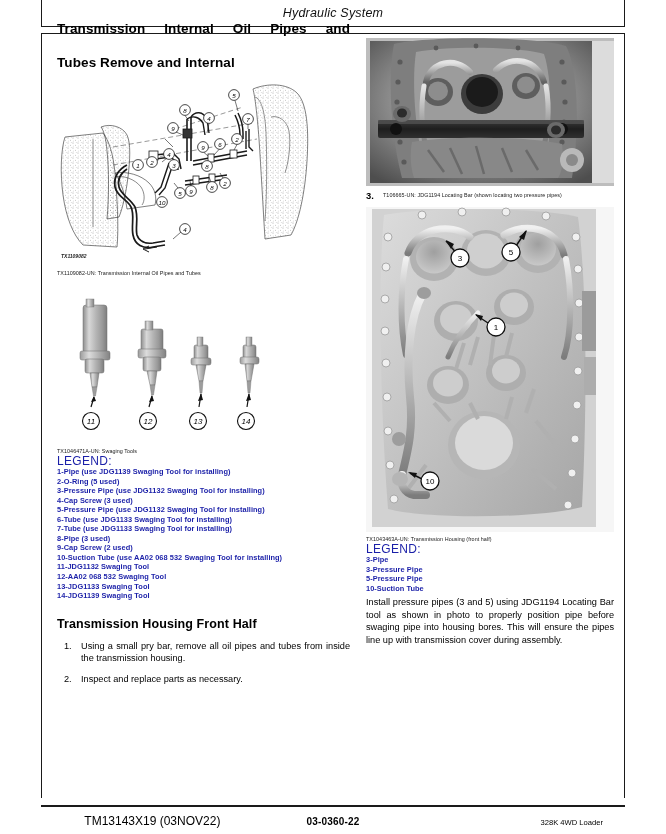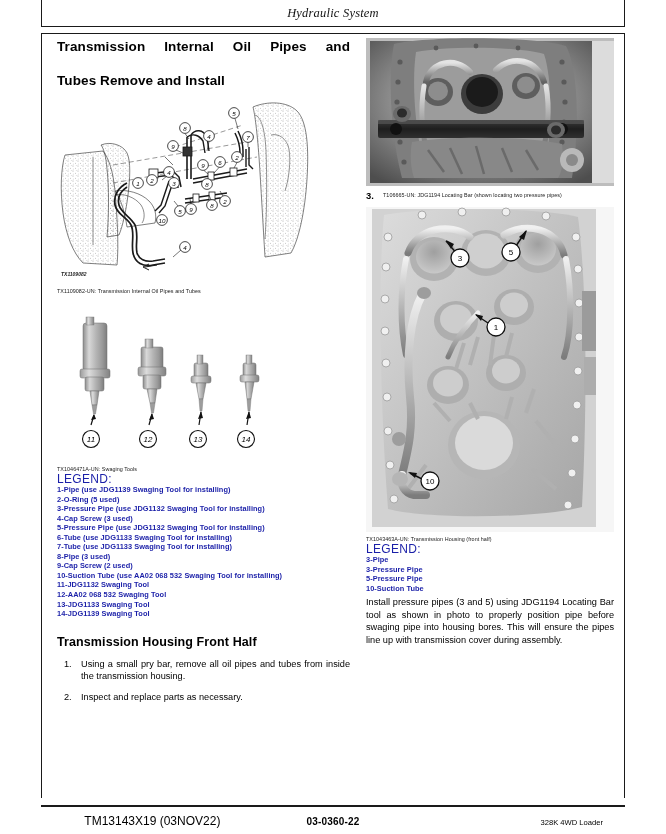--- a/index.html
+++ b/index.html
@@ -25,42 +25,42 @@
     left: 41px; top: 0px;
     width: 584px; height: 27px;
     border: 1.5px solid #1a1a1a;
     border-top: none;
     box-sizing: border-box;
     display: flex;
     align-items: center;
     justify-content: center;
   }
   .header-title {
-    font-family: Liberation Serif, serif;
+    font-family: Liberation Sans, sans-serif;
     font-style: italic;
     font-size: 12.5px;
     letter-spacing: .2px;
     color: #111;
   }
 
   
   .body-frame {
     position: absolute;
     left: 41px; top: 33px;
     width: 584px; height: 765px;
     border-left: 1.5px solid #1a1a1a;
     border-right: 1.5px solid #1a1a1a;
     border-top: 1.5px solid #1a1a1a;
     box-sizing: border-box;
   }
 
   
   .col-left {
     position: absolute;
-    left: 57px; top: 38px;
+    left: 57px; top: 20px;
     width: 293px;
   }
   .col-right {
     position: absolute;
     left: 366px; top: 38px;
     width: 248px;
   }
 
   h1.section-title {
     font-size: 13.5px;
@@ -212,21 +212,21 @@
   <div class="header-box">
     <span class="header-title">Hydraulic System</span>
   </div>
 
   <div class="body-frame"></div>
 
   <div class="col-left">
 
     <h1 class="section-title">
       <span class="l1">Transmission Internal Oil Pipes and</span>
-      <span>Tubes Remove and Install</span>
+      <span>Tubes Remove and Internal</span>
     </h1>
 
     <div class="illus" style="margin-top:4px;">
       <svg width="293" height="190" viewBox="0 0 293 190">
         <defs>
           <pattern id="hatch" width="3" height="3" patternUnits="userSpaceOnUse">
             <path d="M0,3 l3,-3" stroke="#333" stroke-width="0.35"></path>
           </pattern>
           <pattern id="speck" width="5" height="5" patternUnits="userSpaceOnUse">
             <circle cx="1" cy="1" r="0.4" fill="#444"></circle>

